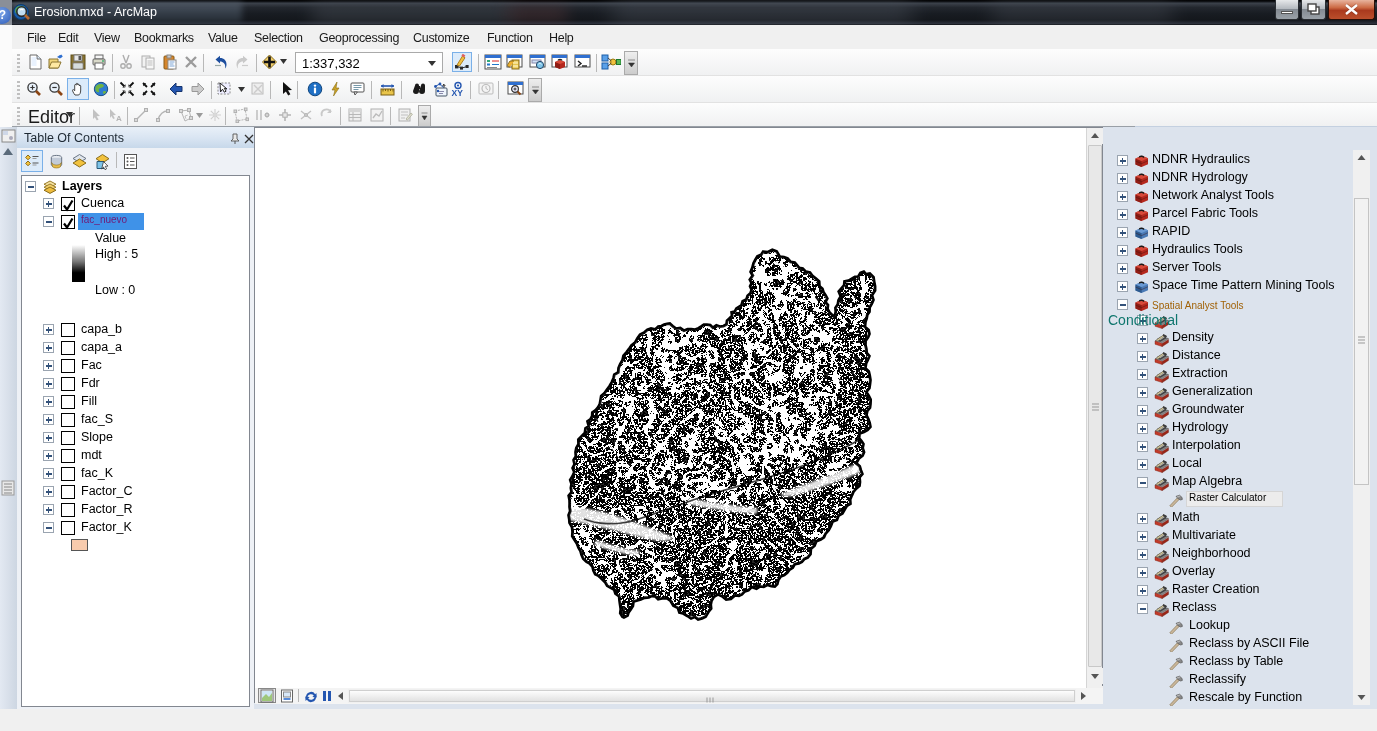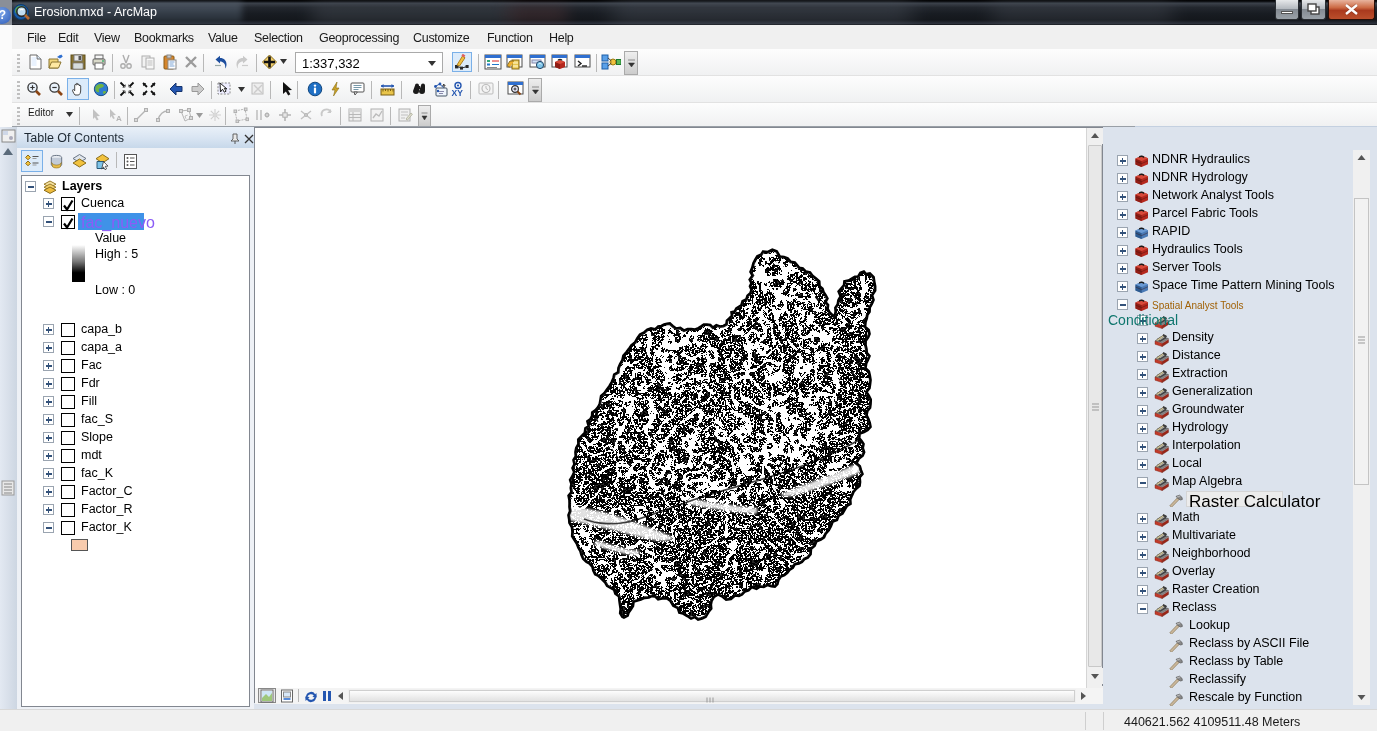--- a/index.html
+++ b/index.html
@@ -300,21 +300,21 @@
         <rect x="1" y="1" width="15" height="12" fill="#fff" stroke="#4d4d4d"></rect>
         <rect x="1" y="1" width="15" height="3" fill="#2f6fd0"></rect>
         <circle cx="8" cy="8" r="3.4" fill="#eef" stroke="#333" stroke-width="1.2"></circle>
         <path d="M6.5 8h3M8 6.5v3" stroke="#333"></path>
         <path d="M10.5 10.5l3 3" stroke="#8B4513" stroke-width="2"></path>
       </svg></div>
     <div class="abs" style="left:528px;top:78px;width:14px;height:24px;background:linear-gradient(180deg,#eee,#ccc);border:1px solid #aaa"><svg width="12" height="22">
         <path d="M3 8h7M3.5 11h6l-3 4z" fill="#333" stroke="#333" stroke-width="0.5"></path>
       </svg></div>
     <div style="position:absolute;left:17px;top:107px;width:3px;height:18px;background:repeating-linear-gradient(180deg,#bfbfbf 0 2px,transparent 2px 4px)"></div>
-    <div class="txt" style="left:28px;top:107px;font-size:10px;color:#1a1a1a">Editor</div>
+    <div class="txt" style="left:28px;top:107px;font-size:18px;color:#1a1a1a">Editor</div>
     <svg class="abs" style="left:66px;top:112px" width="8" height="6">
       <path d="M0 0h7l-3.5 5z" fill="#333"></path>
     </svg>
     <div style="position:absolute;left:79px;top:107px;width:1px;height:18px;background:#b8b8b8"></div>
     <div style="position:absolute;left:88px;top:107px;opacity:1.0;line-height:0"><svg width="16" height="16" viewBox="0 0 16 16" style="">
         <path d="M5 2l7 7-3.4.2 2 3.4-1.8 1-2-3.4L5 12z" fill="#c2c2c2"></path>
       </svg></div>
     <div style="position:absolute;left:106px;top:107px;opacity:1.0;line-height:0"><svg width="18" height="16" viewBox="0 0 18 16" style="">
         <path d="M4 2l6 6-3 .2 1.8 3-1.6.9-1.8-3L4 11z" fill="#c2c2c2"></path>
         <text x="10" y="14" font-family="Liberation Sans" font-size="8" fill="#b5b5b5" font-weight="bold">A</text>
@@ -466,21 +466,21 @@
         <path d="M2 5.5l3 4L10.5 0.5" stroke="#000" stroke-width="2.2" fill="none"></path>
       </svg></div>
     <div class="txt" style="left:81px;top:196px;font-size:12.5px;color:#000">Cuenca</div>
     <div class="abs" style="left:43px;top:216px;width:11px;height:11px;background:#fff;border:1px solid #9aa4b0">
       <div class="abs" style="left:1.5px;top:4px;width:6px;height:1.6px;background:#33527a"></div>
     </div>
     <div class="abs" style="left:61px;top:215px;width:14px;height:14px;background:#fff;border:1.6px solid #000"><svg width="12" height="12" style="overflow:visible">
         <path d="M2 5.5l3 4L10.5 0.5" stroke="#000" stroke-width="2.2" fill="none"></path>
       </svg></div>
     <div class="abs" style="left:78px;top:213px;width:66px;height:17px;background:#3f92e8"></div>
-    <div class="txt" style="left:81px;top:214px;font-size:16px;color:#8b5cf6">fac_nuevo</div>
+    <div class="txt" style="left:81px;top:214px;font-size:10px;color:#701a75">fac_nuevo</div>
     <div class="txt" style="left:95px;top:231px;font-size:12.5px;color:#000">Value</div>
     <div class="txt" style="left:95px;top:247px;font-size:12.5px;color:#000">High : 5</div>
     <div class="abs" style="left:72px;top:245px;width:13px;height:37px;background:linear-gradient(180deg,#fff 0,#777 45%,#000 75%,#000)"></div>
     <div class="txt" style="left:95px;top:283px;font-size:12.5px;color:#000">Low : 0</div>
     <div class="abs" style="left:43px;top:324px;width:11px;height:11px;background:#fff;border:1px solid #9aa4b0">
       <div class="abs" style="left:1.5px;top:4px;width:6px;height:1.6px;background:#33527a"></div>
       <div class="abs" style="left:3.7px;top:1.8px;width:1.6px;height:6px;background:#33527a"></div>
     </div>
     <div class="abs" style="left:61px;top:323px;width:14px;height:14px;background:#fff;border:1.6px solid #000"></div>
     <div class="txt" style="left:81px;top:322px;font-size:12.5px;color:#000">capa_b</div>
@@ -913,21 +913,21 @@
         <path d="M3.2 8.2L10.6 3l1.4.5L4.8 8.9z" fill="#d8cfa8" stroke="#8a7f56" stroke-width="0.5"></path>
         <path d="M10.2 2l3.2 1.4.6 1.4-1.6.8-2.8-1.8z" fill="#3c3c3c"></path>
       </svg></div>
     <div class="txt" style="left:1172px;top:474px;font-size:12.5px;color:#000">Map Algebra</div>
     <div class="abs" style="left:1186px;top:491px;width:97px;height:16px;background:#ececec;border:1px solid #d5d5d5"></div>
     <div style="position:absolute;left:1168px;top:493px;opacity:1.0;line-height:0"><svg width="15" height="14" viewBox="0 0 15 14" style="">
         <path d="M1.8 12.8L9.6 4.6l1.8 1.6-7.8 8z" fill="#cbb79a" stroke="#8a7a5a" stroke-width="0.7"></path>
         <path d="M8.2 3.2l3.4-1 2.4 2.2.4 2-1.8.6-2.6-1.4-1.6-1.6z" fill="#8a8a8a" stroke="#4a4a4a" stroke-width="0.6"></path>
         <path d="M8.6 3.4l2.8-.8 1 1-2.6 1z" fill="#b5b5b5"></path>
       </svg></div>
-    <div class="txt" style="left:1189px;top:492px;font-size:17px;color:#000">Raster Calculator</div>
+    <div class="txt" style="left:1189px;top:492px;font-size:10px;color:#000">Raster Calculator</div>
     <div class="abs" style="left:1137px;top:513px;width:11px;height:11px;background:#fff;border:1px solid #9aa4b0">
       <div class="abs" style="left:1.5px;top:4px;width:6px;height:1.6px;background:#33527a"></div>
       <div class="abs" style="left:3.7px;top:1.8px;width:1.6px;height:6px;background:#33527a"></div>
     </div>
     <div style="position:absolute;left:1153px;top:512px;opacity:1.0;line-height:0"><svg width="17" height="15" viewBox="0 0 17 15" style="">
         <path d="M2 9l7-4.6 6.5 2.2-6.3 4z" fill="#888" stroke="#444" stroke-width="0.5"></path>
         <path d="M4.2 6.8l5.6-3.4 2.8 1 .8 1.8-6 3.6-3.4-1.4z" fill="#444"></path>
         <path d="M5.5 7.5L11 4l1.6.6-5.6 3.7z" fill="#bbb"></path>
         <path d="M2 9l7.2 2.4v3.2L2 12.2z" fill="#c23b2a" stroke="#7a1f12" stroke-width="0.4"></path>
         <path d="M9.2 11.4l6.3-4v3l-6.3 4.2z" fill="#9a2517" stroke="#6a180c" stroke-width="0.4"></path>
@@ -1038,17 +1038,12 @@
 <div class="abs" style="left:1px;top:1px;width:15px;height:15px"><svg width="15" height="15">
           <path d="M7.5 4l4 5h-8z" fill="#555"></path>
         </svg></div>
 <div class="abs" style="left:1px;top:48px;width:15px;height:287px;background:#f2f2f2;border:1px solid #c4c4c4"><svg width="13" height="285">
           <path d="M3 138h7M3 141h7M3 144h7" stroke="#999"></path>
         </svg></div>
 <div class="abs" style="left:1px;top:539px;width:15px;height:15px"><svg width="15" height="15">
           <path d="M7.5 11l-4-5h8z" fill="#555"></path>
         </svg></div>
 </div>
-<div class="abs" style="left:0;top:709px;width:1377px;height:22px;background:#f0f0f0;border-top:1px solid #d8d8d8">
-<div class="abs" style="left:1085px;top:2px;width:1px;height:18px;background:#cfcfcf"></div>
-<div class="abs" style="left:1103px;top:2px;width:1px;height:18px;background:#cfcfcf"></div>
-<div class="txt" style="left:1124px;top:5px;font-size:12.5px;color:#1a1a1a">440621.562  4109511.48 Meters</div>
-</div>
 </div>
 </body></html>

